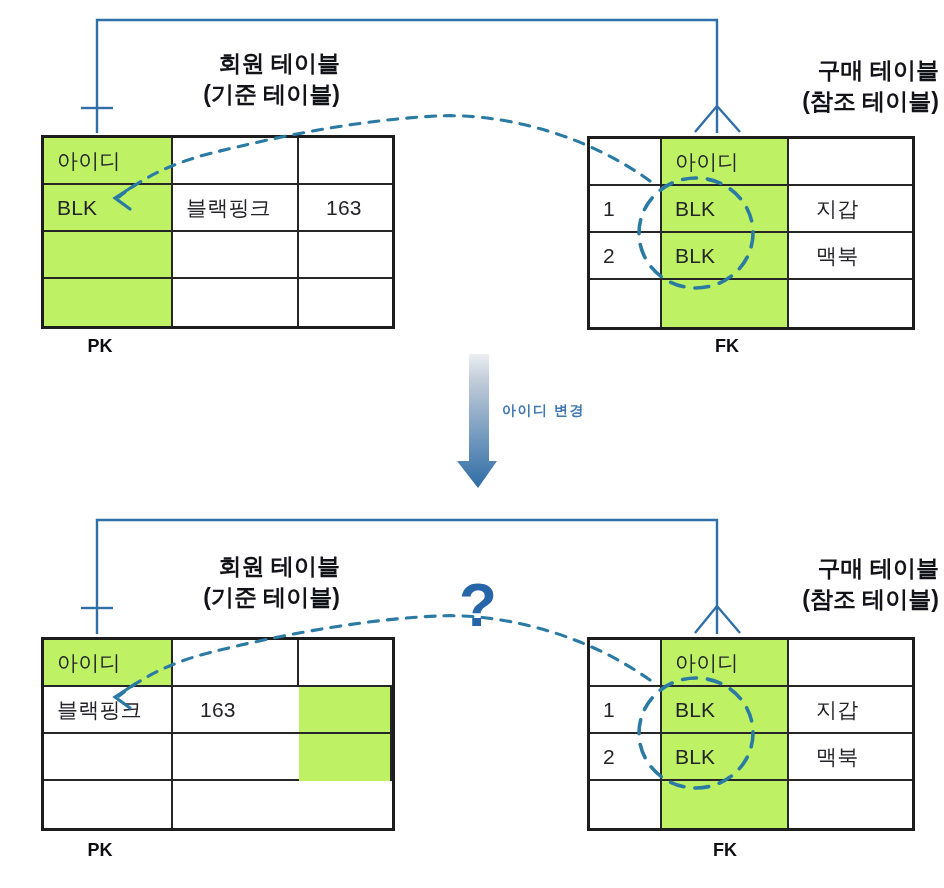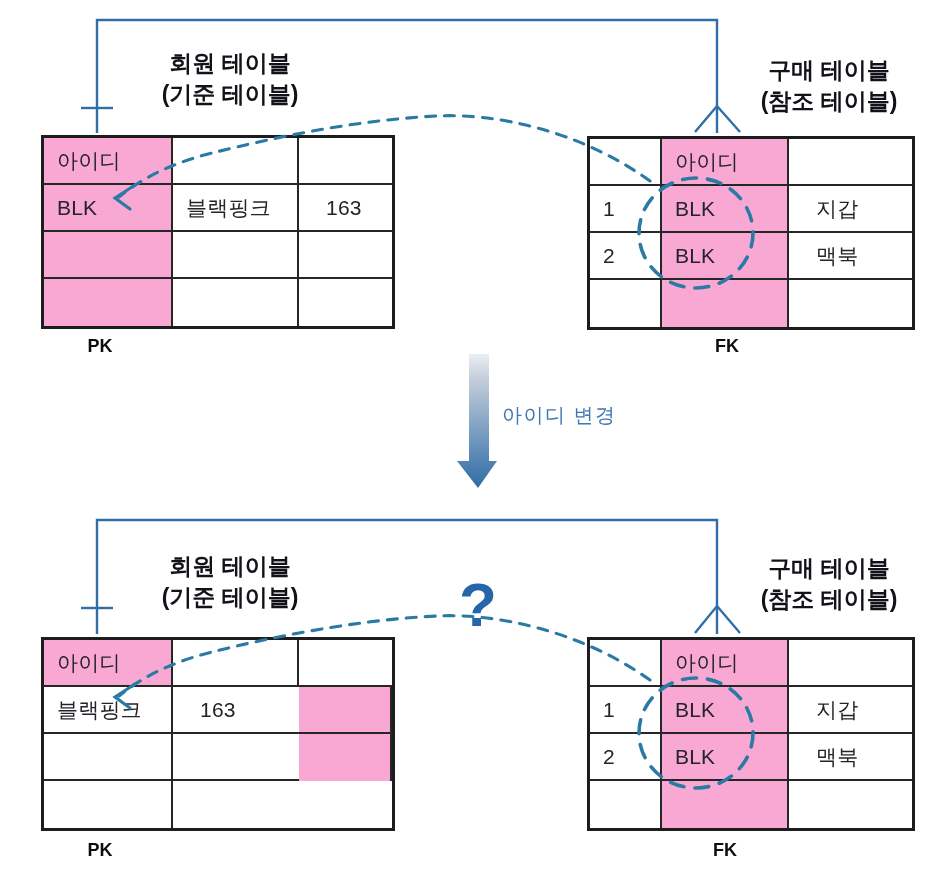--- a/index.html
+++ b/index.html
@@ -8,28 +8,28 @@
   
   .tbl{position:absolute;display:grid;grid-auto-rows:47px;background:#fff;
        border:3px solid #1d1d1d;z-index:2;}
   .tbl.member{grid-template-columns:129px 126px 93px;}
   .tbl.purchase{grid-template-columns:72px 127px 123px;}
   .cell{border-right:2px solid #262626;border-bottom:2px solid #262626;
         display:flex;align-items:center;padding:0 13px;font-size:21px;color:#23232a;
         letter-spacing:.2px;overflow:hidden;box-sizing:border-box;}
   .cell.cl{border-right:none;padding-left:27px;}
   .cell.rl{border-bottom:none;}
-  .cell.shade{background:#f9a8d4;}
+  .cell.shade{background:#bef264;}
   .cell.pink{color:#2a6cad;font-weight:700;}
   
-  .title{position:absolute;width:220px;text-align:center;font-size:23px;font-weight:700;
+  .title{position:absolute;width:220px;text-align:right;font-size:23px;font-weight:700;
          color:#121219;line-height:31px;z-index:2;}
   .keylab{position:absolute;width:44px;text-align:center;font-size:18px;font-weight:700;
           color:#0d0d12;z-index:2;}
-  .arrowlab{position:absolute;left:502px;top:402px;font-size:20px;font-weight:400;
+  .arrowlab{position:absolute;left:502px;top:402px;font-size:14px;font-weight:700;
             color:#3f77b0;letter-spacing:1.5px;z-index:4;}
   .qmark{position:absolute;left:444px;top:574px;width:68px;text-align:center;font-size:62px;
          font-weight:800;color:#2565a8;z-index:6;line-height:1;}
   svg.overlay{position:absolute;left:0;top:0;z-index:5;pointer-events:none;}
 </style>
 </head>
 <body>
 
 <div class="page">
 

